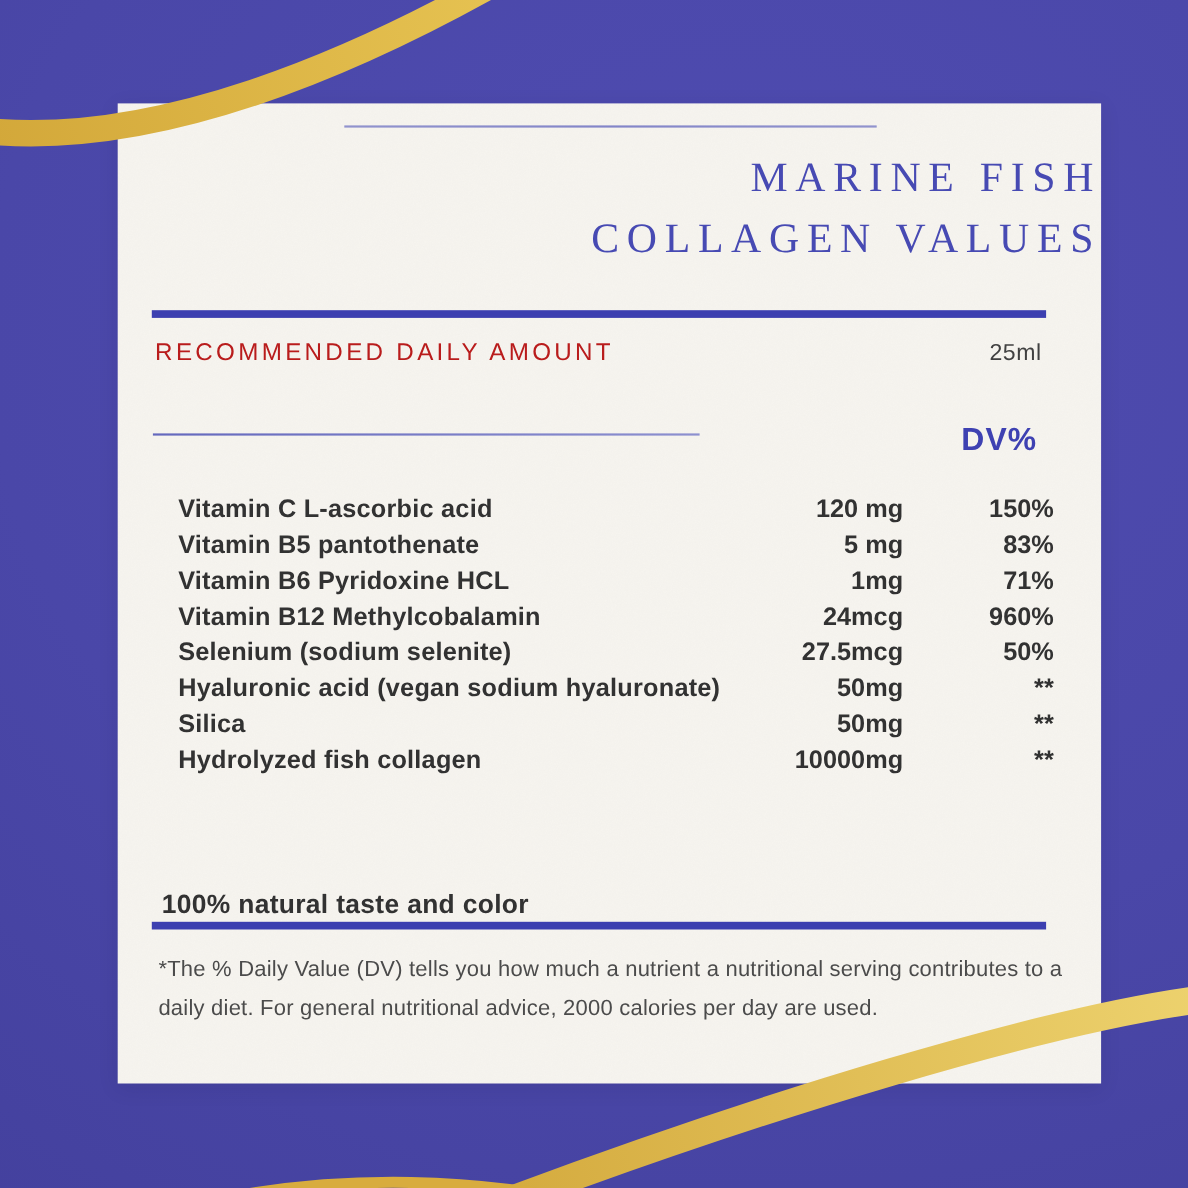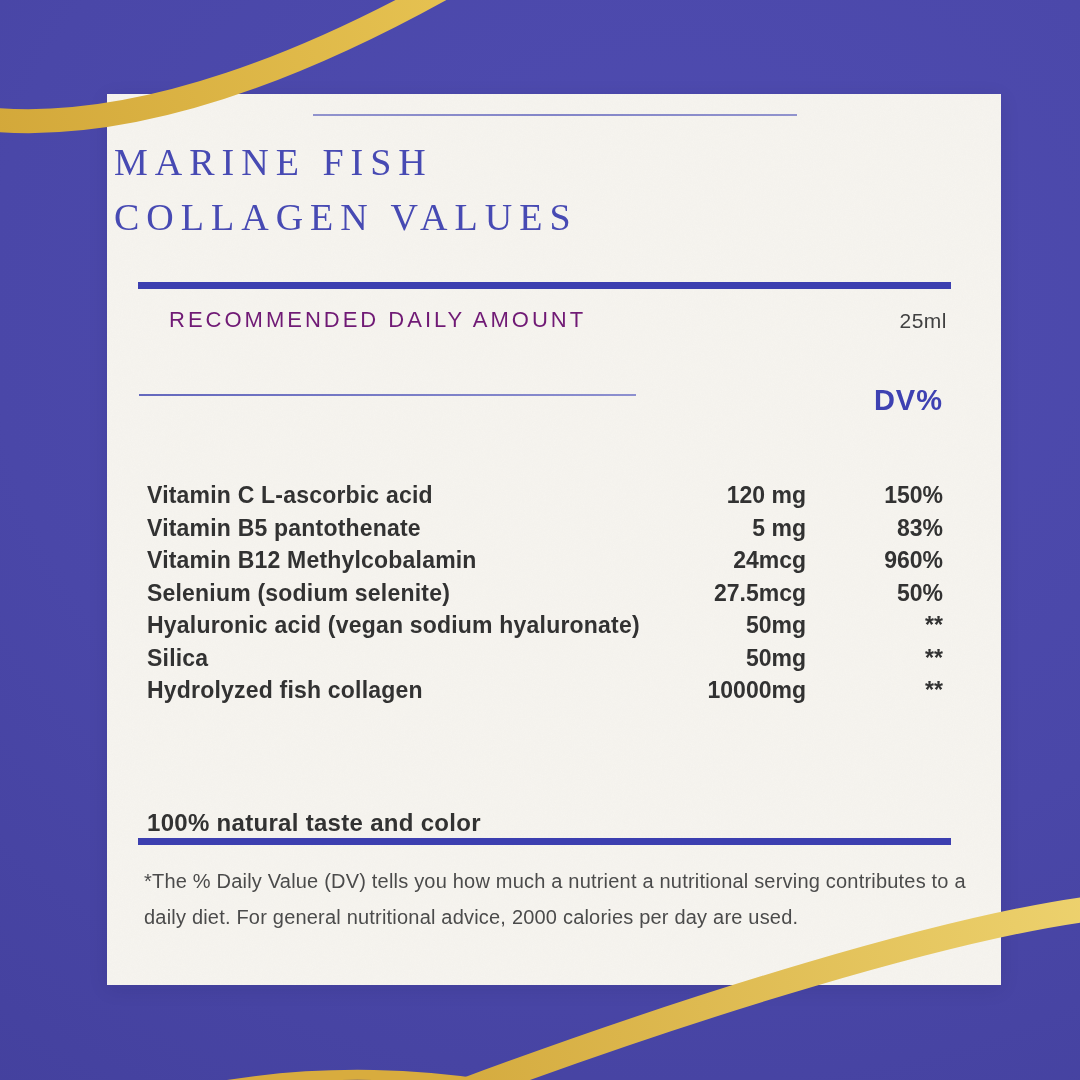--- a/index.html
+++ b/index.html
@@ -31,49 +31,49 @@
     box-shadow:0 4px 18px rgba(20,18,60,0.10);
   }
   .texture{position:absolute;left:0;top:0;width:100%;height:100%;opacity:.55;pointer-events:none;}
 
   .hairline-top{
     position:absolute;left:206px;top:20px;width:484px;height:2px;
     background:linear-gradient(90deg,#9193cd,#8385c8,#9193cd);
   }
   .title-block{
     position:absolute;left:0;top:41px;width:100%;
-    text-align:left;
+    text-align:right;
     font-family:"Liberation Serif", serif;
     font-size:38px;line-height:55px;letter-spacing:7px;
     color:var(--title-blue);
     padding-left:7px;
   }
   .rule{position:absolute;left:31px;width:813px;height:7px;background:var(--accent-blue);}
   .rule-1{top:188px;}
   .rule-2{top:744px;}
 
   .rec-label{
     position:absolute;left:34px;top:211px;
-    font-size:22px;letter-spacing:3px;color:#701a75;line-height:30px;margin-left:28px;
+    font-size:22px;letter-spacing:3px;color:#b91c1c;line-height:30px;
   }
   .serving{
     position:absolute;right:54px;top:212px;
     font-size:21px;color:#414141;line-height:30px;letter-spacing:.5px;margin-left:30px;
   }
 
   .hairline-mid{
     position:absolute;left:32px;top:300px;width:497px;height:2px;
     background:linear-gradient(90deg,#6468bd,#8d90cf);
   }
   .dv-header{
     position:absolute;right:58px;top:291px;
     font-size:29px;font-weight:bold;color:#3e41b2;line-height:30px;letter-spacing:1px;
   }
 
-  .rows{position:absolute;left:0;top:352px;width:100%;margin-top:33px;}
+  .rows{position:absolute;left:15px;top:352px;width:100%;}
   .row{position:relative;height:32.5px;line-height:32.5px;font-size:23px;font-weight:bold;color:var(--ink);}
   .row .name{position:absolute;left:40px;white-space:nowrap;letter-spacing:.2px;}
   .row .amount{position:absolute;right:195px;white-space:nowrap;}
   .row .dv{position:absolute;right:58px;white-space:nowrap;text-align:right;}
 
   .tagline{
     position:absolute;left:40px;top:714px;
     font-size:24px;font-weight:bold;color:var(--ink);line-height:30px;letter-spacing:.3px;
   }
   .footnote{
@@ -111,20 +111,25 @@
   <div class="rows">
     <div class="row">
       <span class="name">Vitamin C L-ascorbic acid</span>
       <span class="amount">120 mg</span>
       <span class="dv">150%</span>
     </div>
     <div class="row">
       <span class="name">Vitamin B5 pantothenate</span>
       <span class="amount">5 mg</span>
       <span class="dv">83%</span>
+    </div>
+    <div class="row">
+      <span class="name">Vitamin B6 Pyridoxine HCL</span>
+      <span class="amount">1mg</span>
+      <span class="dv">71%</span>
     </div>
     <div class="row">
       <span class="name">Vitamin B12 Methylcobalamin</span>
       <span class="amount">24mcg</span>
       <span class="dv">960%</span>
     </div>
     <div class="row">
       <span class="name">Selenium (sodium selenite)</span>
       <span class="amount">27.5mcg</span>
       <span class="dv">50%</span>

